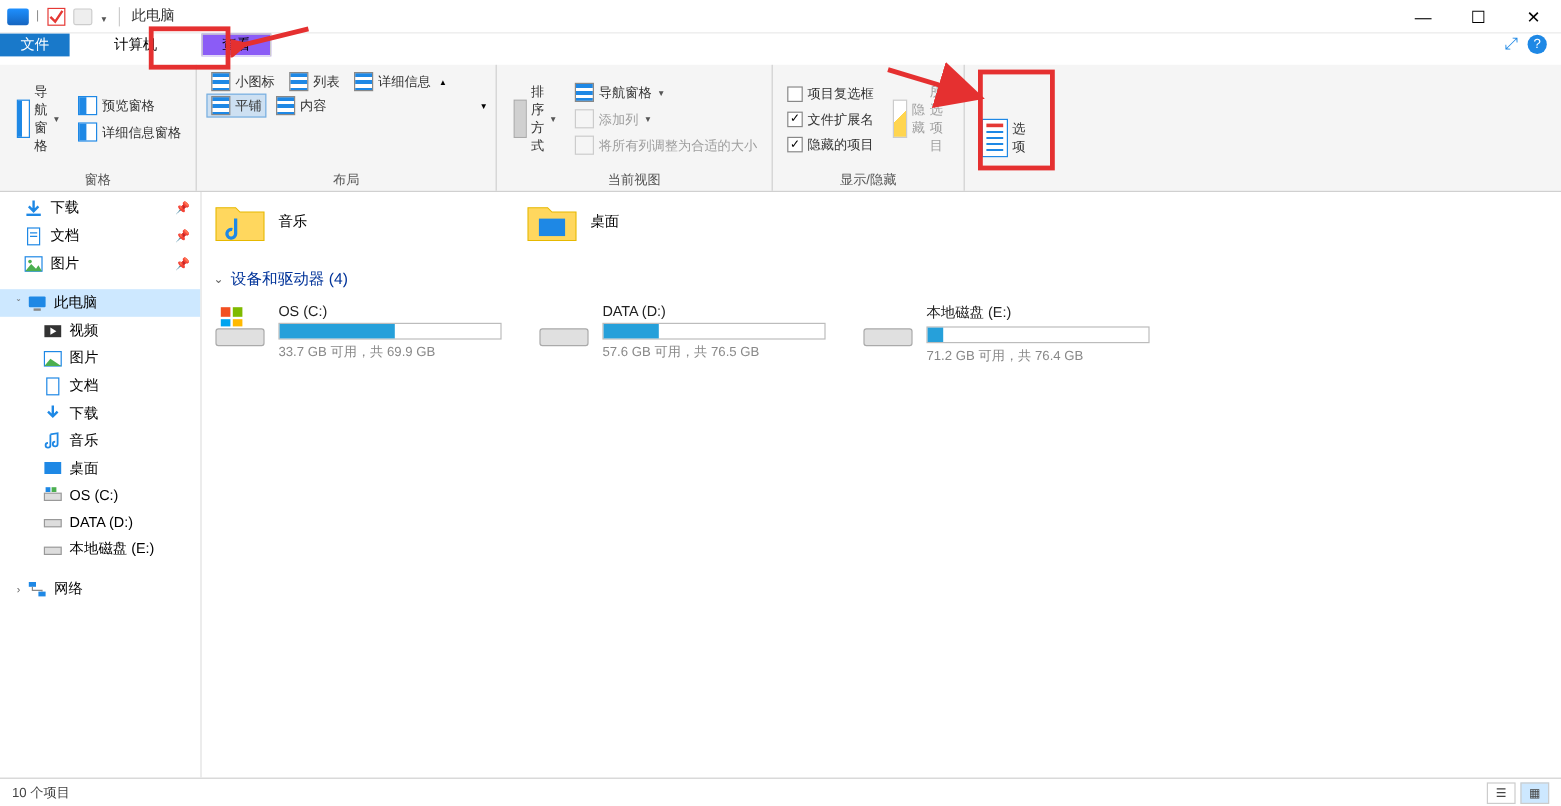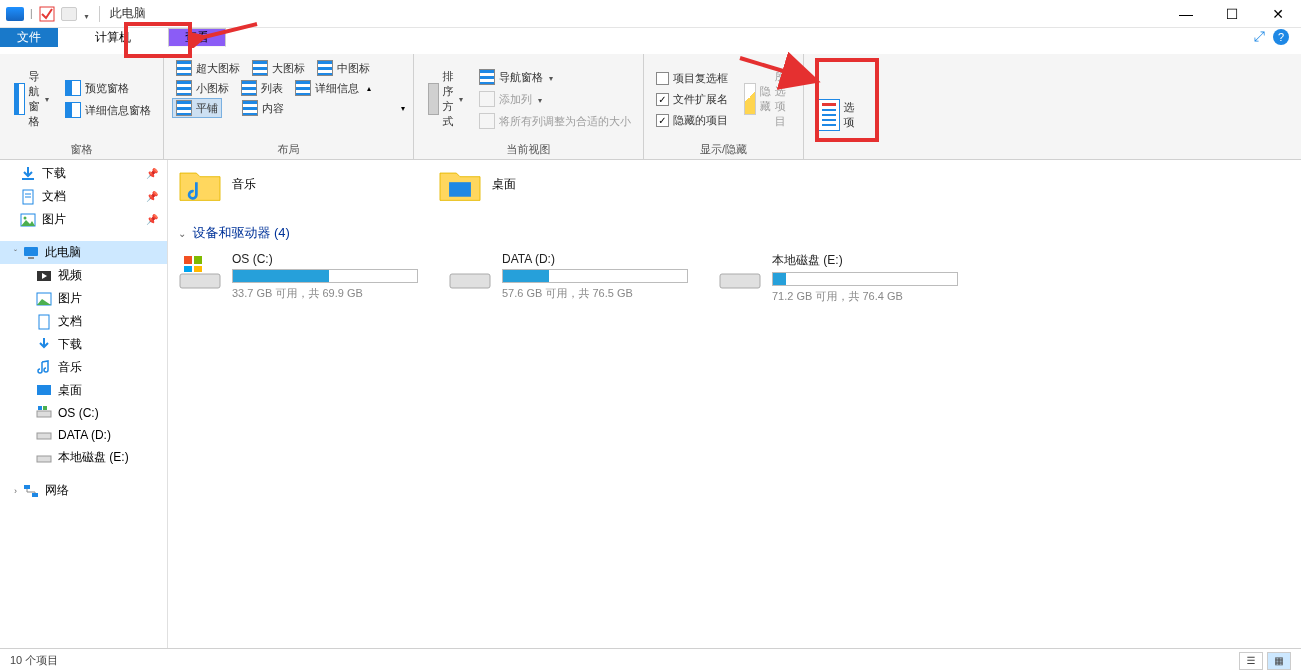--- a/index.html
+++ b/index.html
@@ -137,47 +137,33 @@
       </div>
     </div>
     <div class="label">窗格</div>
   </div>
 
   <div class="ribbon-group" style="width:250px;">
     <div class="body" style="flex-direction:column;gap:0;">
       <div style="display:flex;gap:4px;">
         <div class="small-row">
             <div class="mini-icon icon-layout"></div>
-            <span>超大图标</span>
-          </div>
-        <div class="small-row">
-            <div class="mini-icon icon-layout"></div>
-            <span>大图标</span>
-          </div>
-        <div class="small-row">
-            <div class="mini-icon icon-layout"></div>
-            <span>中图标</span>
-          </div>
+            <span>小图标</span>
+          </div>
+        <div class="small-row">
+            <div class="mini-icon icon-layout"></div>
+            <span>列表</span>
+          </div>
+        <div class="small-row">
+            <div class="mini-icon icon-layout"></div>
+            <span>详细信息</span>
+          </div>
+        <span style="font-size:8px;align-self:center;">▴</span>
       </div>
       <div style="display:flex;gap:4px;">
-        <div class="small-row">
-            <div class="mini-icon icon-layout"></div>
-            <span>小图标</span>
-          </div>
-        <div class="small-row">
-            <div class="mini-icon icon-layout"></div>
-            <span>列表</span>
-          </div>
-        <div class="small-row">
-            <div class="mini-icon icon-layout"></div>
-            <span>详细信息</span>
-          </div>
-        <span style="font-size:8px;align-self:center;">▴</span>
-      </div>
-      <div style="display:flex;gap:16px;">
         <div class="small-row selected">
             <div class="mini-icon icon-layout"></div>
             <span>平铺</span>
           </div>
         <div class="small-row">
             <div class="mini-icon icon-layout"></div>
             <span>内容</span>
           </div>
         <span style="font-size:8px;align-self:center;margin-left:auto;">▾</span>
       </div>

